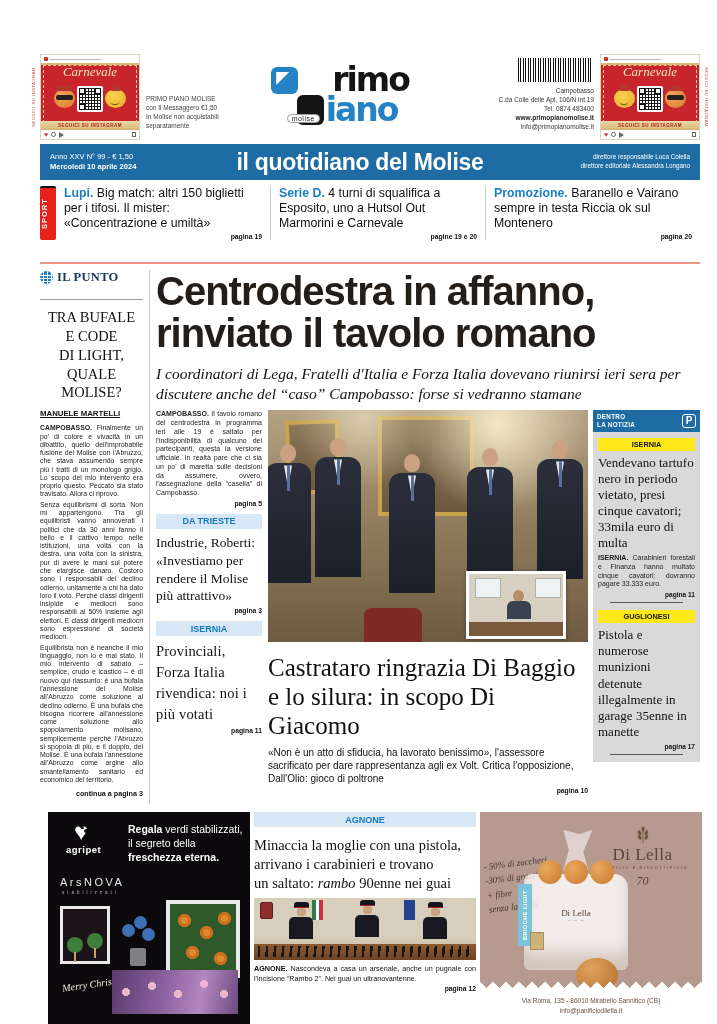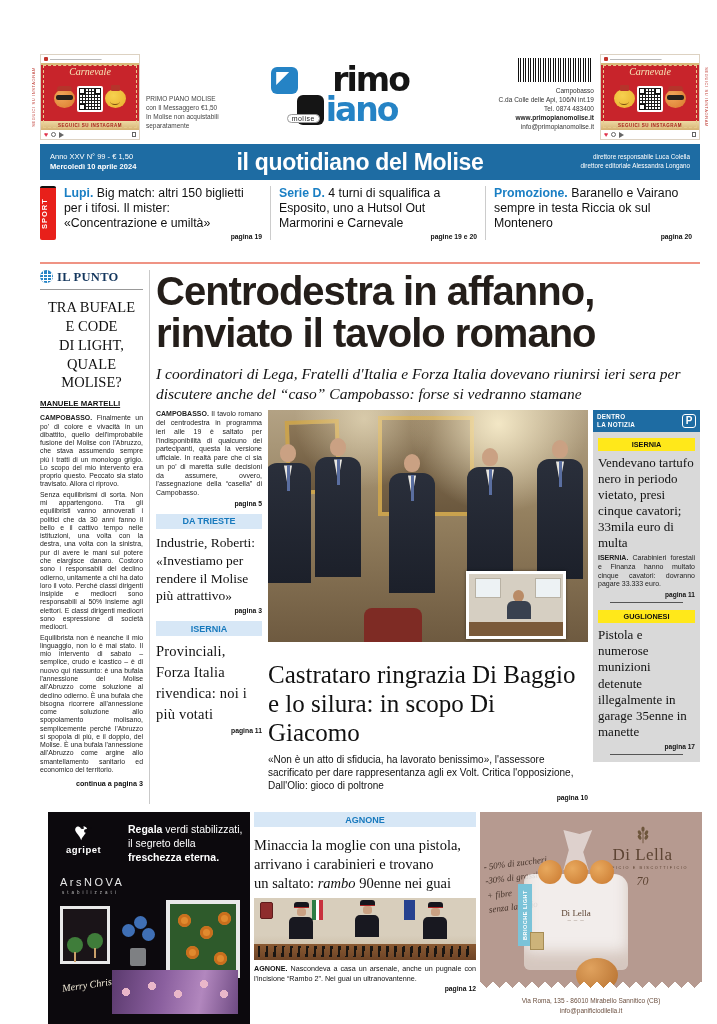--- a/index.html
+++ b/index.html
@@ -14,21 +14,21 @@
   .promo .side-text{position:absolute;top:50%;transform:translateY(-50%) rotate(180deg);
       writing-mode:vertical-rl;font-size:4px;letter-spacing:.6px;color:#c2443d;white-space:nowrap;}
   .promo-left .side-text{left:-9px;}
   .promo-right .side-text{right:-9px;transform:translateY(-50%);}
   .ig-card{height:100%;display:flex;flex-direction:column;border:1px solid #ddd2c2;background:#fff;}
   .ig-top{height:8px;display:flex;align-items:center;gap:2px;padding:0 3px;}
   .ig-avatar{width:4px;height:4px;background:#c2342c;border-radius:1px;}
   .ig-lines{flex:1;height:2px;background:linear-gradient(#bbb 0 0) left/60% 1px no-repeat;}
   .ig-red{flex:1;background:#c8242b;position:relative;padding:2px 3px 0;outline:1px dashed #e6c98c;outline-offset:-3px;
       border-top:2px solid #d9b97a;display:flex;flex-direction:column;}
-  .ig-script{color:#f7e6b8;font-family:"Liberation Serif",serif;font-style:italic;font-size:10px;text-align:center;line-height:9px;}
+  .ig-script{color:#f7e6b8;font-family:"Liberation Serif",serif;font-style:italic;font-size:13px;text-align:center;line-height:9px;}
   .ig-row{display:flex;justify-content:center;align-items:center;gap:2px;flex:1;}
   .mask{width:21px;height:19px;border-radius:50%;position:relative;flex:none;}
   .mask-orange{background:radial-gradient(circle at 35% 35%,#f2a75a,#d9792b);}
   .mask-orange::before{content:"";position:absolute;left:2px;right:2px;top:6px;height:5px;background:#26211c;border-radius:2px;}
   .mask-orange::after{content:"";position:absolute;left:3px;right:3px;top:-3px;height:5px;background:#b5342b;border-radius:3px 3px 0 0;}
   .mask-yellow{background:radial-gradient(circle at 40% 35%,#f7d14f,#e8ae2c);}
   .mask-yellow::before{content:"";position:absolute;left:6px;top:-4px;width:9px;height:6px;background:#b5342b;border-radius:1px;}
   .mask-yellow::after{content:"";position:absolute;left:5px;top:9px;width:10px;height:6px;border-bottom:1.5px solid #7a4a12;border-radius:50%;}
   .qr{width:26px;height:26px;background:#fff;border-radius:2px;position:relative;flex:none;padding:2px;}
   .qr-noise{width:100%;height:100%;
@@ -79,21 +79,21 @@
   .sport-items{flex:1;display:flex;}
   .sport-item{flex:1;padding:0 8px;border-left:1px solid #ccc;display:flex;flex-direction:column;}
   .sport-item:first-child{border-left:none;padding-left:2px;}
   .sport-text{font-size:12.3px;line-height:1.22;}
   .sport-lead{color:#1a7fc4;font-weight:bold;}
   .page-ref{font-size:6.8px;font-weight:bold;text-align:right;margin-top:2px;}
 
   
   .main{display:flex;margin-top:6px;height:534px;}
   .punto{width:110px;flex:none;border-right:1px solid #c9c9c9;padding-right:6px;margin-right:6px;overflow:hidden;}
-  .punto-head{display:flex;align-items:flex-start;gap:4px;border-bottom:1px solid #999;padding-bottom:4px;}
+  .punto-head{display:flex;align-items:center;gap:4px;border-bottom:1px solid #999;padding-bottom:14px;}
   .globe{width:13px;height:13px;border-radius:50%;background:#2583c5;position:relative;overflow:hidden;flex:none;}
   .globe::before{content:"";position:absolute;top:50%;left:0;right:0;height:1px;background:#fff;box-shadow:0 -3px 0 #fff,0 3px 0 #fff;}
   .globe::after{content:"";position:absolute;left:50%;top:0;bottom:0;width:1px;background:#fff;box-shadow:-4px 0 0 #fff,4px 0 0 #fff;}
   .punto-word{font-family:"Liberation Serif",serif;font-weight:bold;font-size:12.5px;color:#14375e;letter-spacing:.3px;}
   .punto-title{font-family:"Liberation Serif",serif;font-size:14.5px;text-align:center;line-height:1.3;margin:8px 0 7px;}
   .punto-byline{font-size:7.8px;font-weight:bold;text-decoration:underline;margin-bottom:6px;}
   .punto-body p{font-size:6.9px;line-height:1.2;text-align:justify;margin:0 0 2px;color:#222;}
   .lead-b{font-weight:bold;}
   .continua{font-size:7.2px;font-weight:bold;text-align:right;margin-top:5px;}
 
@@ -124,21 +124,21 @@
       clip-path:polygon(0 0,100% 0,50% 100%);}
   .pm-fig .body::after{content:"";position:absolute;left:22px;top:2px;width:3px;height:26px;background:#5a6ea0;}
   .pm-chair{position:absolute;left:96px;bottom:0;width:58px;height:34px;background:#7e2b24;border-radius:8px 8px 0 0;}
   .photo-inset{position:absolute;right:22px;bottom:3px;width:100px;height:68px;border:3px solid #fff;
       box-shadow:0 0 3px rgba(0,0,0,.45);background:#d6cfc2;overflow:hidden;}
   .pi-win{position:absolute;top:4px;width:26px;height:20px;background:#edf2f4;border:1px solid #b9b2a4;}
   .pi-man-head{position:absolute;left:44px;top:16px;width:11px;height:12px;background:#b98b66;border-radius:50%;}
   .pi-man-body{position:absolute;left:38px;top:27px;width:24px;height:18px;background:#39414f;border-radius:6px 6px 0 0;}
   .pi-desk{position:absolute;left:0;right:0;bottom:0;height:14px;background:#7a5a3a;}
 
-  .castra{margin-top:19px;}
+  .castra{margin-top:12px;}
   .castra-h{font-family:"Liberation Serif",serif;font-size:25px;line-height:1.15;}
   .castra-deck{font-size:10px;line-height:1.32;margin-top:5px;max-width:392px;}
 
   .notizia{width:107px;flex:none;margin-left:5px;background:#d9d9d9;height:352px;align-self:flex-start;overflow:hidden;}
   .notizia-head{background:#1e6ca3;color:#fff;display:flex;align-items:center;padding:3px 4px;}
   .nh-text{font-size:6.3px;font-weight:bold;line-height:1.2;flex:1;letter-spacing:.3px;}
   .nh-logo{width:14px;height:14px;border:1.5px solid #fff;border-radius:3px;font-weight:bold;font-size:10px;
       text-align:center;line-height:12px;flex:none;}
   .notizia-body{padding:6px 5px 4px;}
   .n-label{background:#ffe81a;font-size:7.3px;font-weight:bold;text-align:center;padding:2px 0;margin-bottom:4px;}

